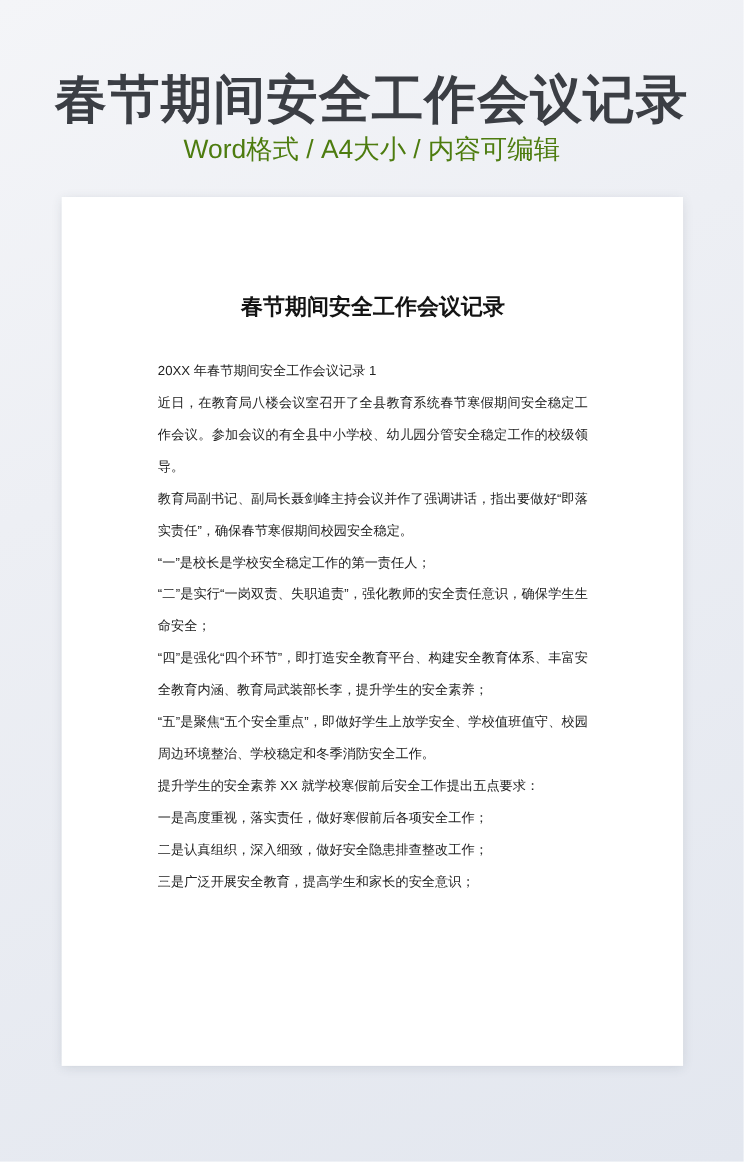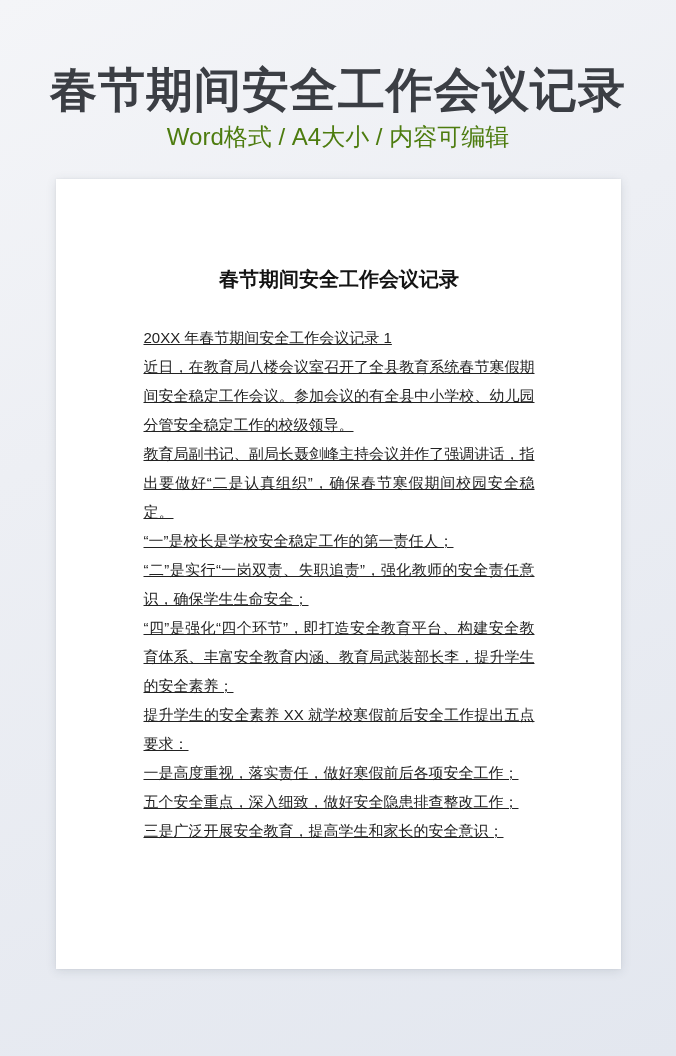--- a/index.html
+++ b/index.html
@@ -43,43 +43,43 @@
   .doc-title {
     text-align: center;
     font-size: 20px;
     font-weight: 700;
     line-height: 21px;
     color: #131313;
     margin: 0 0 33px 0;
   }
   .doc-body p {
     margin: 0;
-    font-size: 15px;
+    font-size: 12px;
     line-height: 29px;
     color: #222222;
     text-align: justify;
     text-justify: inter-ideograph;
-    text-decoration: underline;
   }
 </style>
 </head>
 <body>
 
 <div class="header">
   <div class="header-title">春节期间安全工作会议记录</div>
   <div class="header-subtitle">Word格式 / A4大小 / 内容可编辑</div>
 </div>
 
 <div class="page">
   <h1 class="doc-title">春节期间安全工作会议记录</h1>
   <div class="doc-body">
       <p>20XX 年春节期间安全工作会议记录 1</p>
       <p>近日，在教育局八楼会议室召开了全县教育系统春节寒假期间安全稳定工作会议。参加会议的有全县中小学校、幼儿园分管安全稳定工作的校级领导。</p>
-      <p>教育局副书记、副局长聂剑峰主持会议并作了强调讲话，指出要做好“二是认真组织”，确保春节寒假期间校园安全稳定。</p>
+      <p>教育局副书记、副局长聂剑峰主持会议并作了强调讲话，指出要做好“即落实责任”，确保春节寒假期间校园安全稳定。</p>
       <p>“一”是校长是学校安全稳定工作的第一责任人；</p>
       <p>“二”是实行“一岗双责、失职追责”，强化教师的安全责任意识，确保学生生命安全；</p>
       <p>“四”是强化“四个环节”，即打造安全教育平台、构建安全教育体系、丰富安全教育内涵、教育局武装部长李，提升学生的安全素养；</p>
+      <p>“五”是聚焦“五个安全重点”，即做好学生上放学安全、学校值班值守、校园周边环境整治、学校稳定和冬季消防安全工作。</p>
       <p>提升学生的安全素养 XX 就学校寒假前后安全工作提出五点要求：</p>
       <p>一是高度重视，落实责任，做好寒假前后各项安全工作；</p>
-      <p>五个安全重点，深入细致，做好安全隐患排查整改工作；</p>
+      <p>二是认真组织，深入细致，做好安全隐患排查整改工作；</p>
       <p>三是广泛开展安全教育，提高学生和家长的安全意识；</p>
     </div>
 </div>
 
 </body></html>

